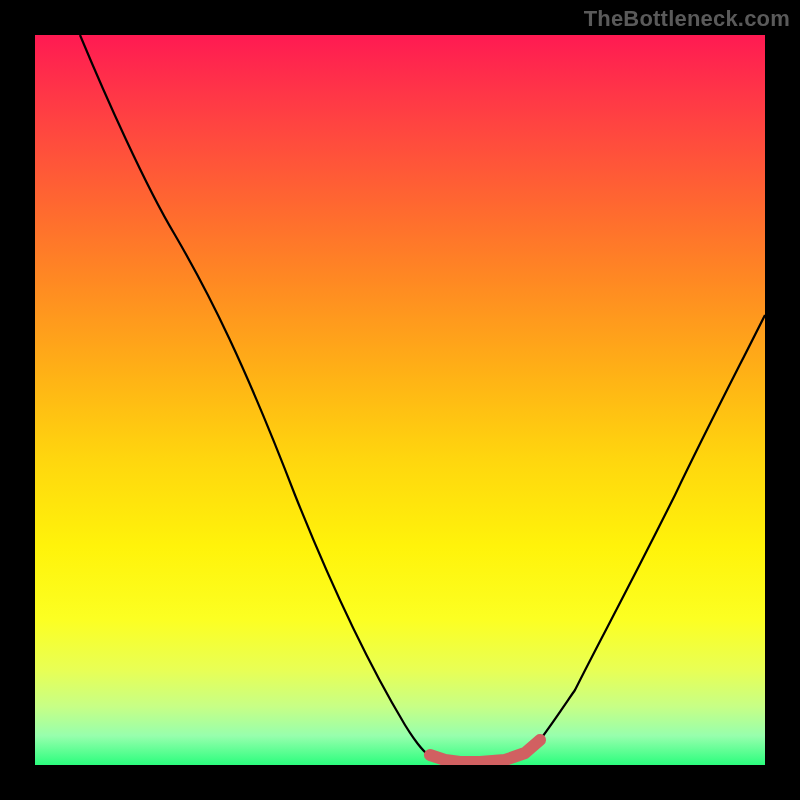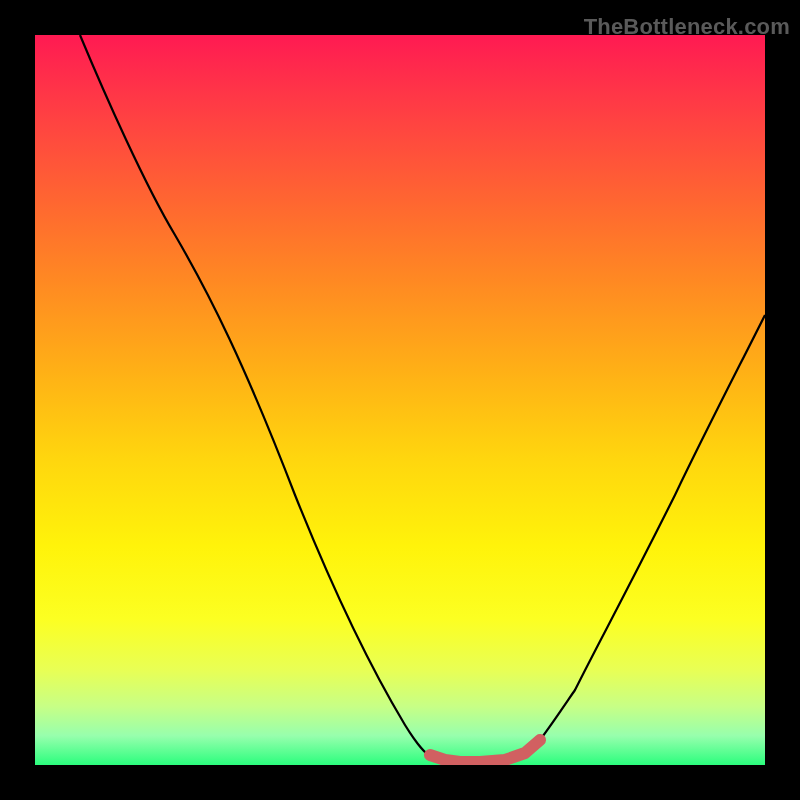--- a/index.html
+++ b/index.html
@@ -45,21 +45,21 @@
     );
   }
   .curve-svg {
     position: absolute;
     inset: 0;
     width: 100%;
     height: 100%;
   }
   .watermark {
     position: absolute;
-    top: 14px;
+    top: 6px;
     right: 10px;
     color: #5a5a5a;
     font-size: 22px;
     font-weight: 600;
     letter-spacing: 0.2px;
     user-select: none;
   }
 </style>
 </head>
 <body>

